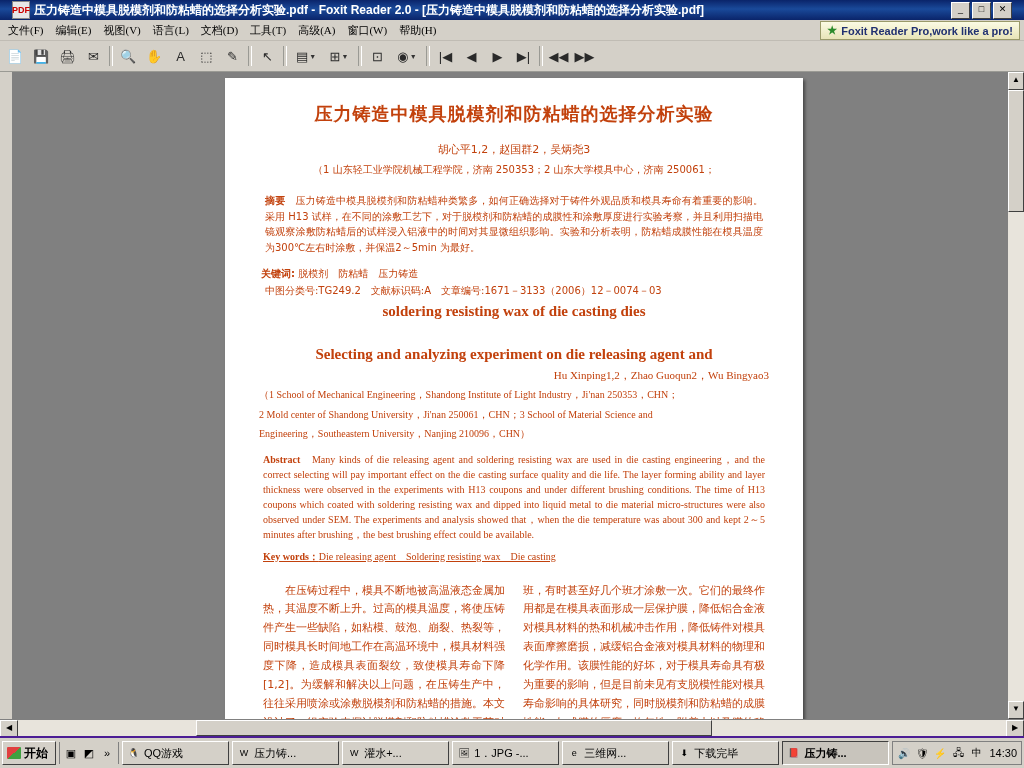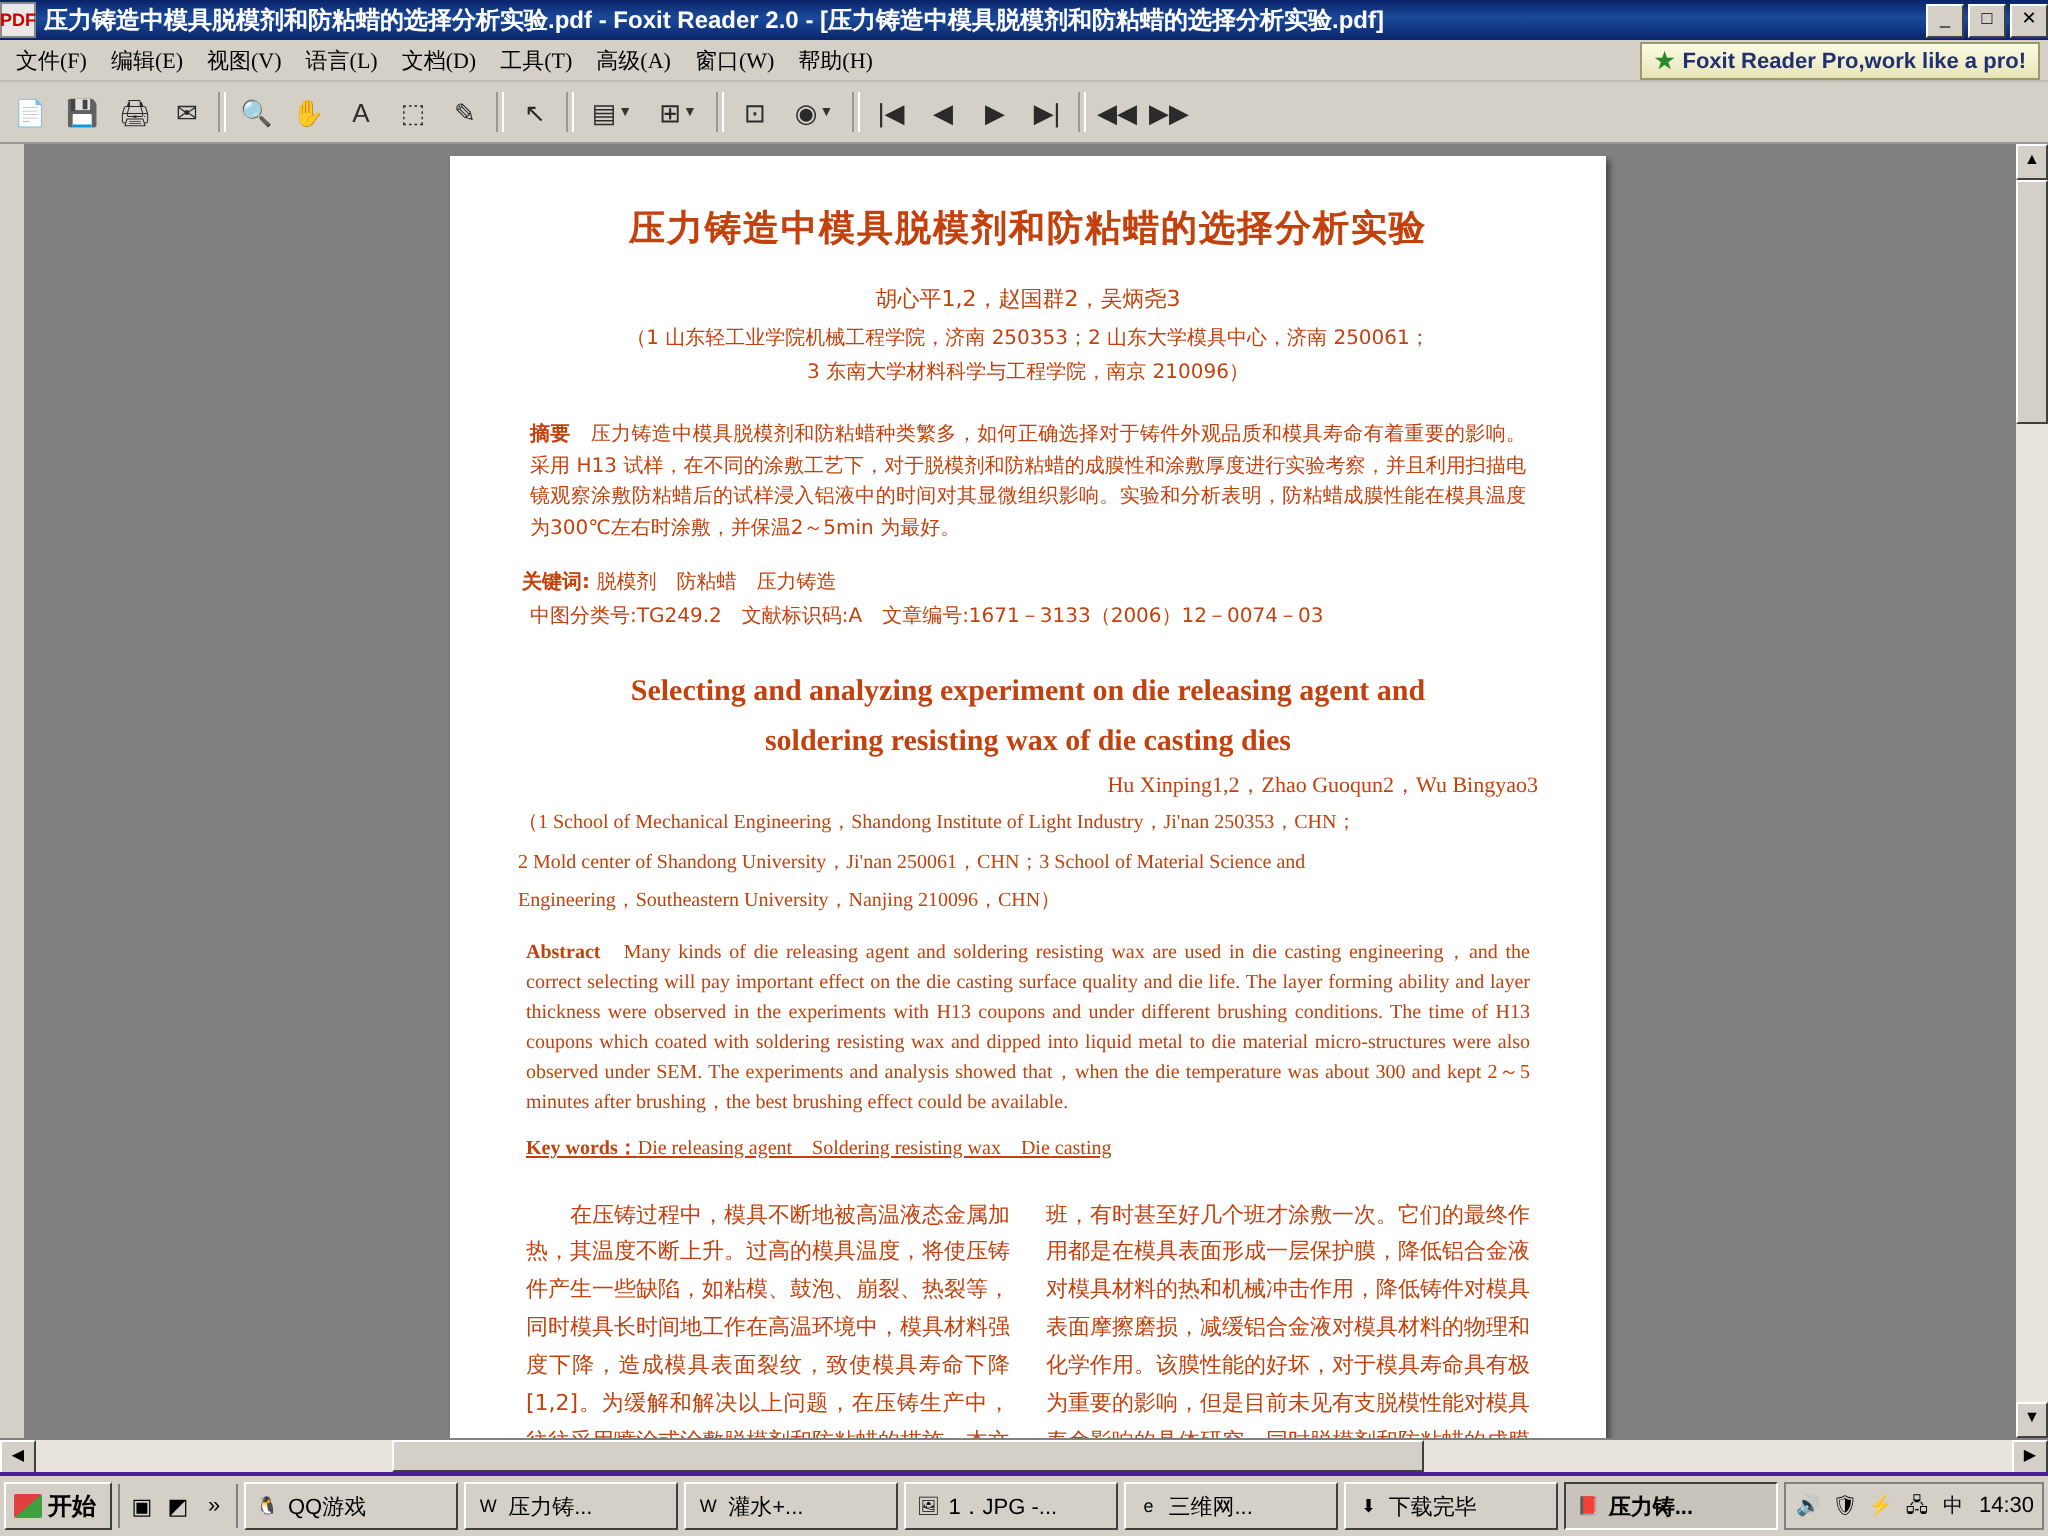--- a/index.html
+++ b/index.html
@@ -19,21 +19,21 @@
     display: flex;
     flex-direction: column;
   }
 
   
   .titlebar {
     height: 20px;
     background: linear-gradient(to bottom, #0a246a, #1a4a9a 45%, #0a246a);
     display: flex;
     align-items: center;
-    padding: 0 0;
+    padding: 0 12px;
     color: #fff;
   }
   .titlebar .ticon {
     width: 16px; height: 16px;
     background: #e8e8e8;
     border: 1px solid #888;
     margin-right: 4px;
     display: flex; align-items: center; justify-content: center;
     font-size: 9px; color: #c00; font-weight: bold;
     line-height: 1;
@@ -433,34 +433,33 @@
   <div class="workspace">
     <div class="sidebar-strip"></div>
 
     <div class="doc-area">
       <div class="page">
         <div class="page-inner">
 
           <div class="doc-title">压力铸造中模具脱模剂和防粘蜡的选择分析实验</div>
           <div class="authors">胡心平1,2，赵国群2，吴炳尧3</div>
           <div class="affil">（1 山东轻工业学院机械工程学院，济南 250353；2 山东大学模具中心，济南 250061；</div>
-          <div class="affil">3 东南大学材料科学与工程学院，南京 210096）</div>
 
           <div class="abs-block">
             <b>摘要</b>
             &nbsp;&nbsp;<span>压力铸造中模具脱模剂和防粘蜡种类繁多，如何正确选择对于铸件外观品质和模具寿命有着重要的影响。采用 H13 试样，在不同的涂敷工艺下，对于脱模剂和防粘蜡的成膜性和涂敷厚度进行实验考察，并且利用扫描电镜观察涂敷防粘蜡后的试样浸入铝液中的时间对其显微组织影响。实验和分析表明，防粘蜡成膜性能在模具温度为300℃左右时涂敷，并保温2～5min 为最好。</span>
           </div>
           <div class="kv" style="margin-left:2px">
             <b>关键词:</b>
             <span>脱模剂　防粘蜡　压力铸造</span>
           </div>
           <div class="kv" style="margin-left:6px">中图分类号:TG249.2　文献标识码:A　文章编号:1671－3133（2006）12－0074－03</div>
 
+          <div class="en-title" style="margin-top:2px">soldering resisting wax of die casting dies</div>
           <div class="en-title">Selecting and analyzing experiment on die releasing agent and</div>
-          <div class="en-title" style="margin-top:2px">soldering resisting wax of die casting dies</div>
           <div class="en-authors">Hu Xinping1,2，Zhao Guoqun2，Wu Bingyao3</div>
           <div class="en-affil">（1 School of Mechanical Engineering，Shandong Institute of Light Industry，Ji'nan 250353，CHN；</div>
           <div class="en-affil">2 Mold center of Shandong University，Ji'nan 250061，CHN；3 School of Material Science and</div>
           <div class="en-affil">Engineering，Southeastern University，Nanjing 210096，CHN）</div>
 
           <div class="en-abs">
             <b>Abstract</b>
             &nbsp;&nbsp;<span>Many kinds of die releasing agent and soldering resisting wax are used in die casting engineering，and the correct selecting will pay important effect on the die casting surface quality and die life. The layer forming ability and layer thickness were observed in the experiments with H13 coupons and under different brushing conditions. The time of H13 coupons which coated with soldering resisting wax and dipped into liquid metal to die material micro-structures were also observed under SEM. The experiments and analysis showed that，when the die temperature was about 300 and kept 2～5 minutes after brushing，the best brushing effect could be available.</span>
           </div>
           <div class="en-kw">

